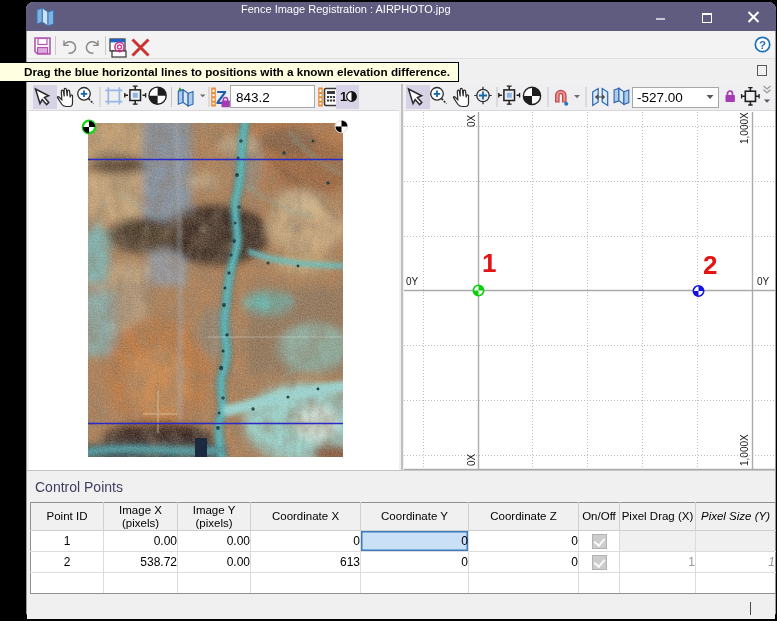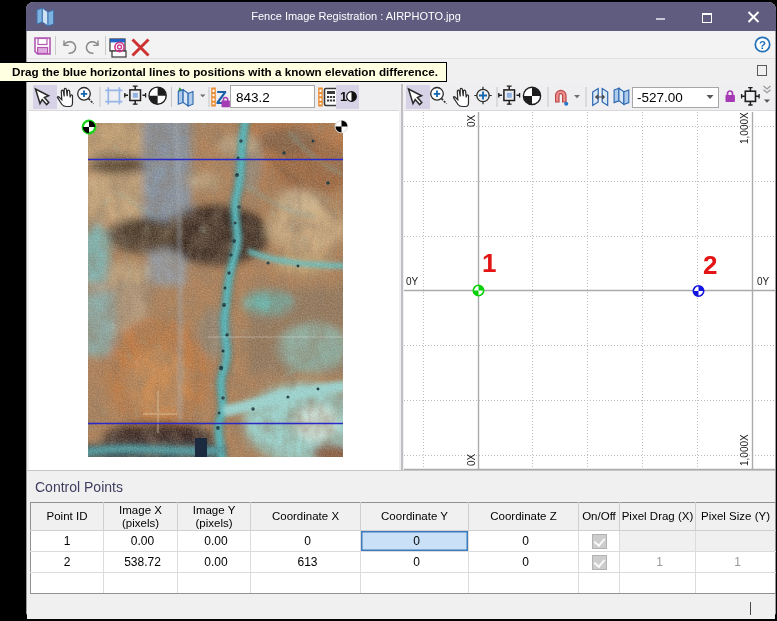--- a/index.html
+++ b/index.html
@@ -11,21 +11,21 @@
 <body>
 
 <div class="abs" id="win" style="left:26px;top:2px;width:750px;height:617px;background:#f0f0f0;border-radius:8px 8px 8px 8px;box-shadow:0 0 0 1px #9b9b9b inset;"></div>
 
 <div class="abs" style="left:26px;top:2px;width:750px;height:29px;background:#605c80;border-radius:8px 8px 0 0;"></div>
 <svg class="abs" style="left:36px;top:7px;" width="19" height="20" viewBox="0 0 19 20">
   <path d="M1 3 L6.3 1 L6.3 15 L1 17 Z" fill="#7eb2e0" stroke="#3c72b0" stroke-width="1"></path>
   <path d="M6.3 1 L12 5 L12 19 L6.3 15 Z" fill="#cfe2f3" stroke="#3c72b0" stroke-width="1"></path>
   <path d="M12 5 L17.6 3 L17.6 17 L12 19 Z" fill="#7eb2e0" stroke="#3c72b0" stroke-width="1"></path>
 </svg>
-<div class="abs" style="left:241px;top:10px;width:230px;height:16px;color:#ffffff;font-size:11px;white-space:nowrap;text-align:center;">Fence Image Registration : AIRPHOTO.jpg</div>
+<div class="abs" style="left:241px;top:3px;width:230px;height:16px;color:#ffffff;font-size:11px;white-space:nowrap;">Fence Image Registration : AIRPHOTO.jpg</div>
 <div class="abs" style="left:656px;top:18px;width:9px;height:1.5px;background:#c8c6d4;"></div>
 <div class="abs" style="left:702px;top:13px;width:8px;height:7px;border:1px solid #fff;border-top-width:2px;"></div>
 <svg class="abs" style="left:747px;top:11px;" width="13" height="12" viewBox="0 0 13 12">
  <path d="M1.5 1 L11.5 11 M11.5 1 L1.5 11" stroke="#fff" stroke-width="2"></path>
 </svg>
 
 <div class="abs" style="left:27px;top:31px;width:748px;height:27px;background:#f4f3f4;border-bottom:1px solid #e2e0e2;"></div>
 
 <svg class="abs" style="left:34px;top:37px;" width="17" height="18" viewBox="0 0 17 18">
   <path d="M1 1 L16 1 L16 17 L3.5 17 L1 14.5 Z" fill="#fff" stroke="#b257b2" stroke-width="1.6"></path>
@@ -452,27 +452,27 @@
         <td class="d"></td>
         <td class="c"></td>
         <td class="d"></td>
         <td class="d"></td>
   </tr>
 </tbody>
   </table>
 <style>
   td.h{border:1px solid #cfcfcf;text-align:center;vertical-align:middle;line-height:13px;padding:0;}
   td.c{border:1px solid #dcdcdc;text-align:center;vertical-align:middle;padding:0;}
-  td.d{border:1px solid #dcdcdc;text-align:center;vertical-align:middle;padding:0 0 0 4px;}
+  td.d{border:1px solid #dcdcdc;text-align:right;vertical-align:middle;padding:0 0 0 4px;}
   td.g{background:#f0f0f0;}
   td.gt{color:#9a9a9a;}
   td.sel{background:#c9e0f7;box-shadow:0 0 0 1.5px #3d7bbf inset;}
   .chk{display:inline-block;width:13px;height:13px;background:#cdcdcd;border:1px solid #b2b2b2;position:relative;vertical-align:middle;}
   .chk::after{content:"";position:absolute;left:3px;top:1px;width:5px;height:8px;border:solid #fafafa;border-width:0 2px 2px 0;transform:rotate(40deg);}
   table tr:last-child td{border-bottom-color:#919191;}
   table td:first-child{border-left-color:#919191;}
-  table td:last-child{border-right-color:#919191;}
+  table td:last-child{border-right-color:#919191;font-style:italic;}
   table tr:first-child td{border-top-color:#919191;}
 </style>
 <div class="abs" style="left:749.5px;top:602px;width:1.5px;height:13px;background:#4a4a4a;"></div>
 
 <div class="abs" style="left:0px;top:62px;width:434px;height:18px;background:#ffffe1;border:1px solid #000;border-left:none;
-     font-weight:bold;font-size:11.7px;color:#000;line-height:18px;padding-left:12px;white-space:nowrap;">Drag the blue horizontal lines to positions with a known elevation difference.</div>
+     font-weight:bold;font-size:11.7px;color:#000;line-height:18px;padding-left:24px;white-space:nowrap;">Drag the blue horizontal lines to positions with a known elevation difference.</div>
 
 </body></html>

